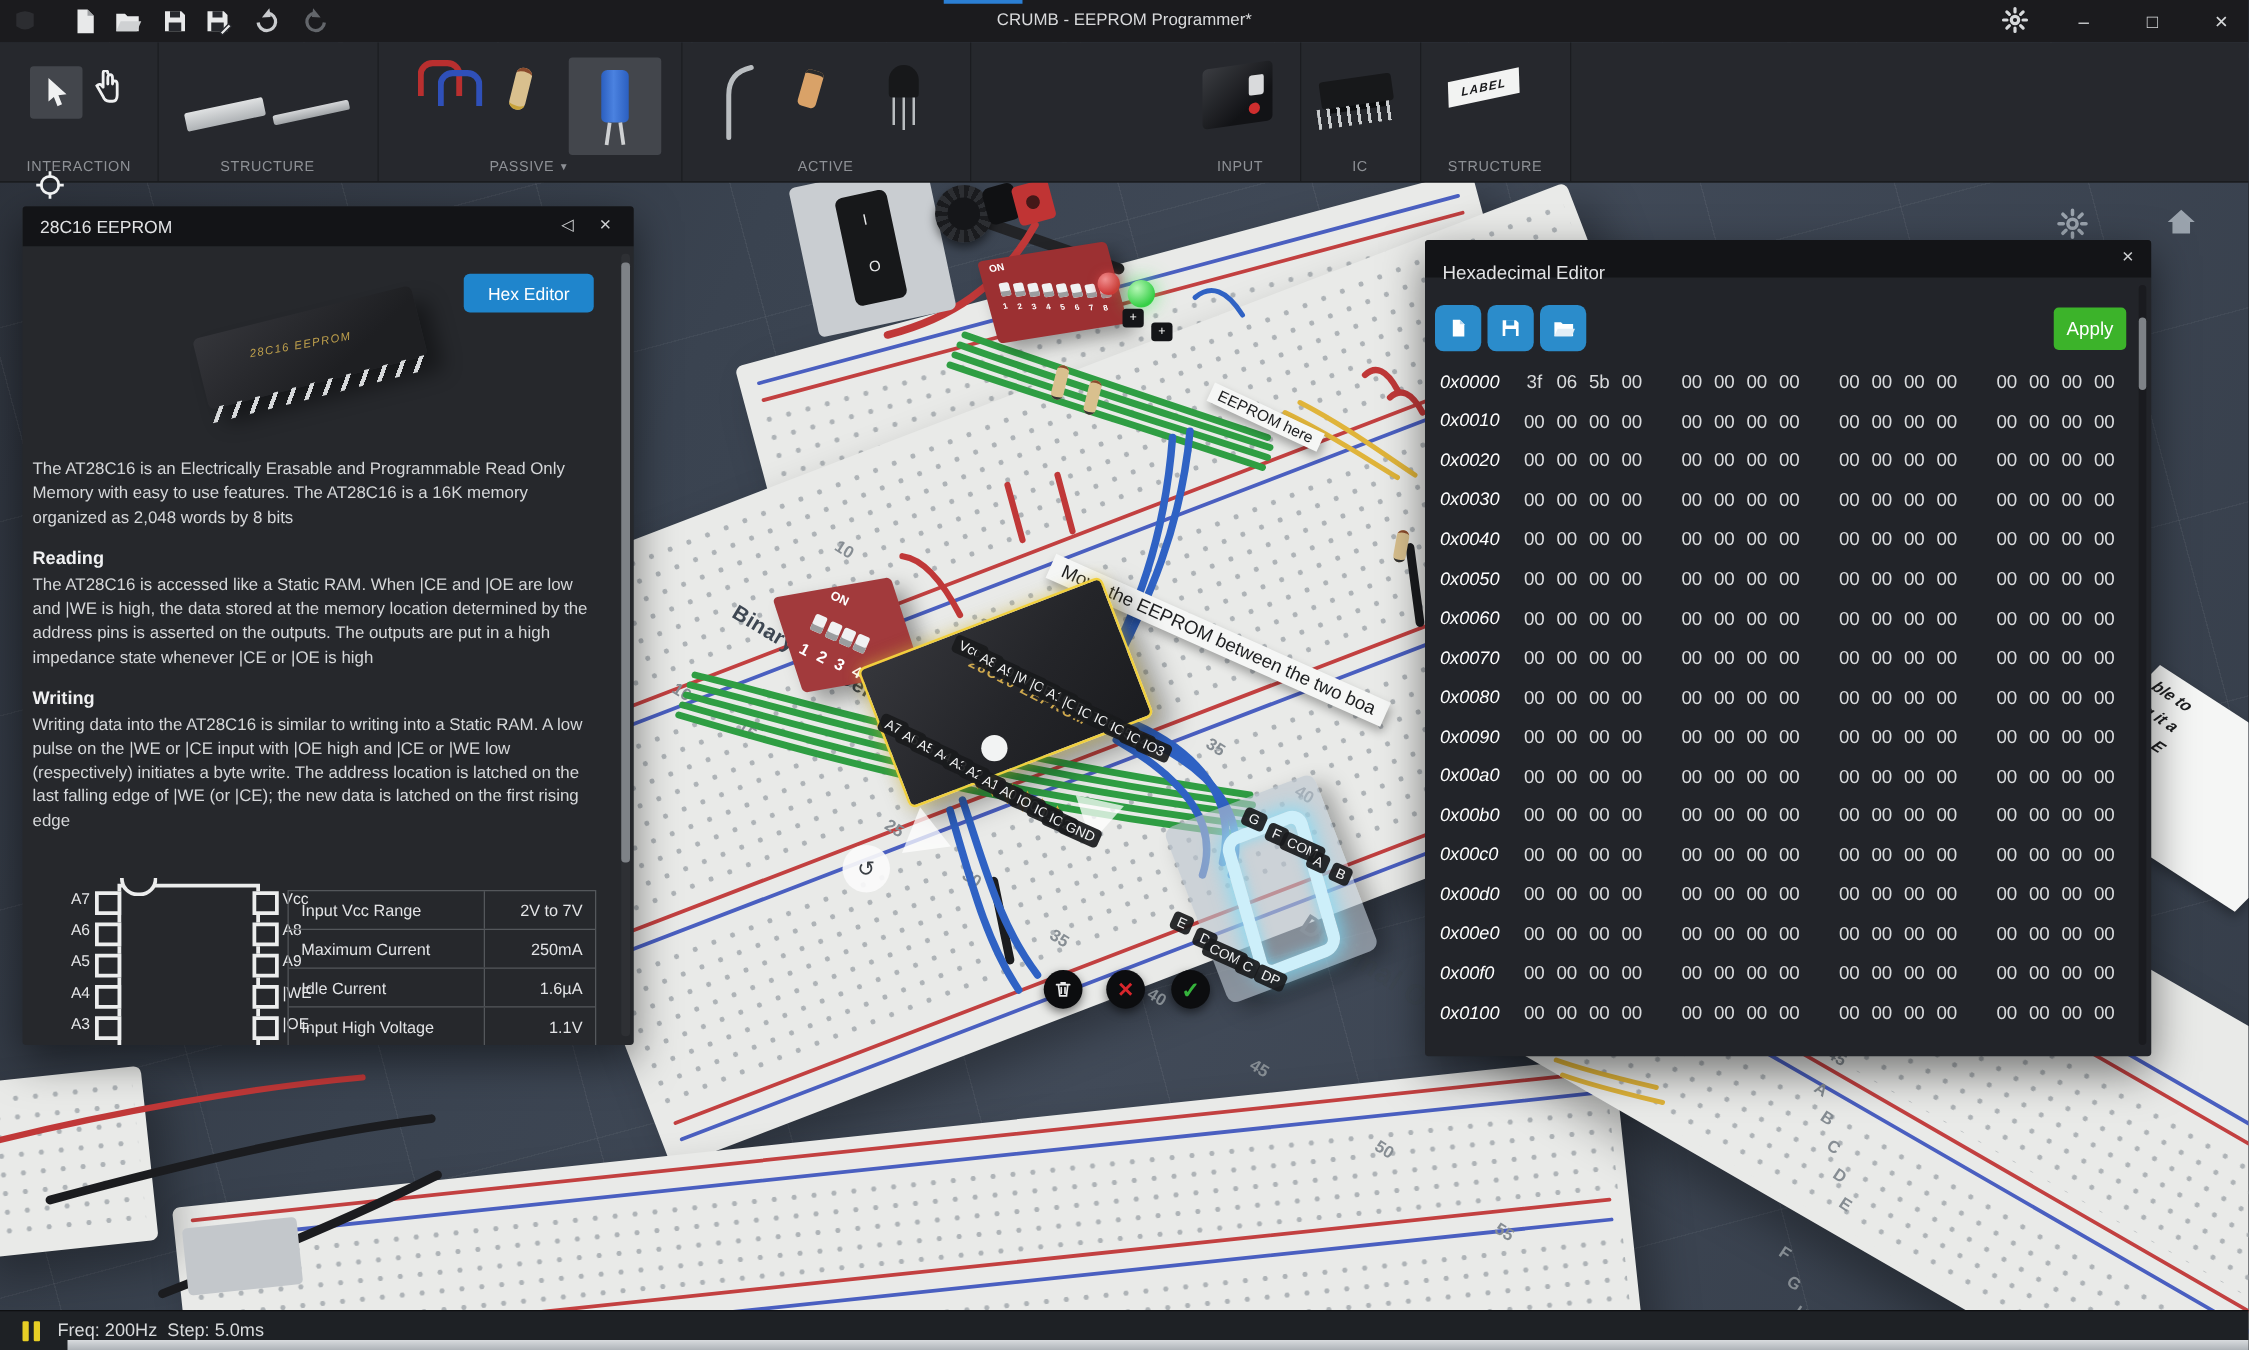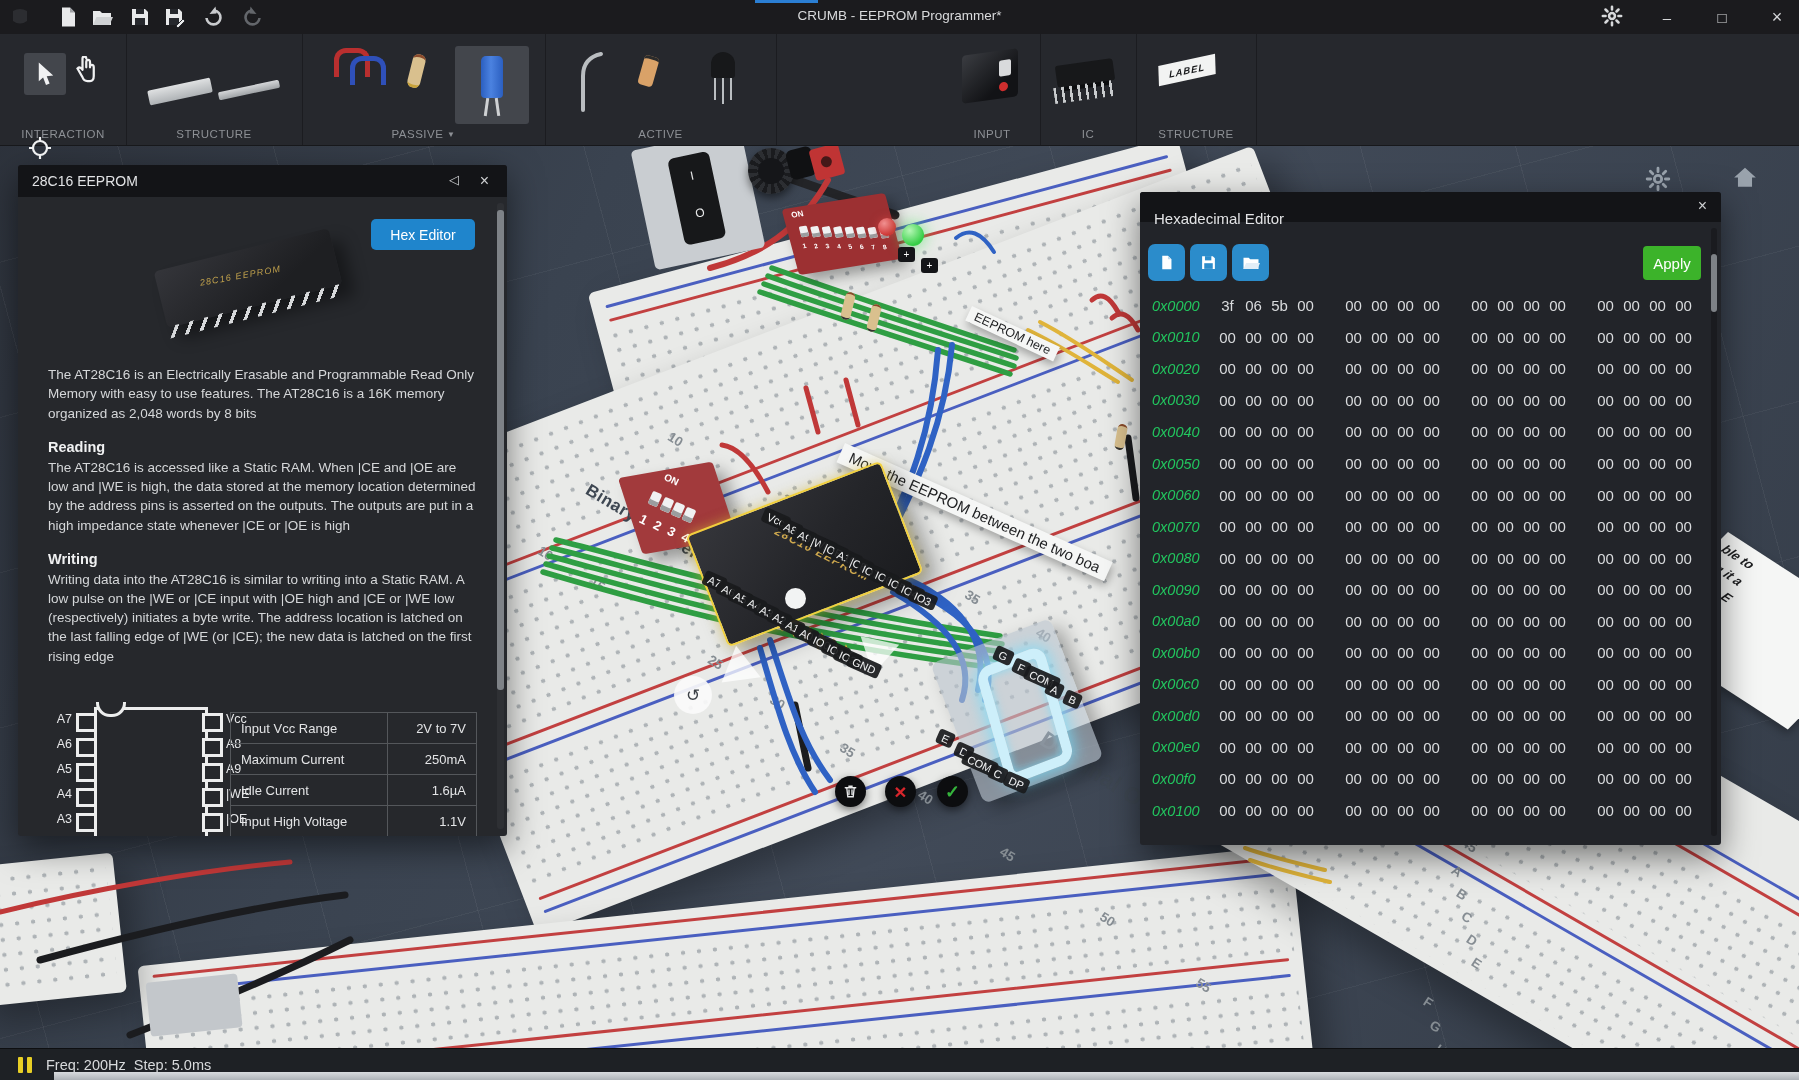--- a/index.html
+++ b/index.html
@@ -46,21 +46,21 @@
   .tsec .lbl{position:absolute;bottom:5px;left:0;right:0;text-align:center;color:#8d9095;
     font-size:11.5px;letter-spacing:.5px;white-space:nowrap;}
   .selbox{position:absolute;background:#43464c;border-radius:3px;}
   .chev{font-size:8px;color:#8d9095;vertical-align:1px;}
   
   .panel{position:absolute;background:#26282c;border-radius:3px;overflow:hidden;z-index:20;
     box-shadow:0 12px 34px rgba(0,0,0,.5);}
   .phead{position:absolute;left:0;top:0;right:0;height:32px;background:#131417;}
   .phead .ptitle{position:absolute;left:14px;top:8px;color:#e2e3e5;font-size:14px;}
   .phbtn{position:absolute;top:7px;color:#cfd1d3;font-size:15px;}
-  .infobody{position:absolute;left:30px;right:30px;top:200px;color:#d5d7d9;
+  .infobody{position:absolute;left:8px;right:30px;top:200px;color:#d5d7d9;
     font-size:13.5px;line-height:1.43;}
   .infobody h4{margin:14px 0 0 0;color:#f0f1f2;font-size:14.5px;}
   .infobody p{margin:0 0 0 0;}
   .hexedbtn{position:absolute;right:32px;top:54px;width:104px;height:31px;background:#1f85cc;
     border-radius:5px;color:#fff;font-size:14px;display:flex;align-items:center;justify-content:center;}
   .scrollv{position:absolute;border-radius:3px;background:#2e3034;}
   .thumbv{position:absolute;border-radius:3px;background:#7e8287;}
   
   .pinout{position:absolute;left:36px;top:538px;width:170px;height:200px;}
   .chiprect{position:absolute;left:40px;top:4px;width:108px;height:220px;border:3px solid #eceded;}
@@ -75,21 +75,21 @@
   .specname{width:146px;padding-left:10px;color:#e3e4e6;font-size:13px;border-right:1px solid #54575b;
     height:30px;display:flex;align-items:center;}
   .specval{flex:1;text-align:right;padding-right:10px;color:#e3e4e6;font-size:13px;}
   
   .hexbtn{position:absolute;width:37px;height:37px;border-radius:7px;background:#2b8ccb;
     display:flex;align-items:center;justify-content:center;}
   .applybtn{position:absolute;right:20px;top:54px;width:58px;height:34px;background:#3cb32a;
     border-radius:4px;color:#fff;font-size:15px;display:flex;align-items:center;justify-content:center;}
   .hexgrid{position:absolute;left:0;top:98px;right:0;}
   .hexrow{display:flex;align-items:center;height:31.55px;padding-left:12px;}
-  .addr{width:64px;color:#22c55e;font-size:14.5px;font-style:italic;}
+  .addr{width:64px;color:#ffffff;font-size:14.5px;font-style:italic;}
   .byte{width:23px;margin-right:3px;text-align:center;color:#d9dbdd;font-size:15px;}
   .byte.ge{margin-right:25px;}
   
   .statusbar{position:absolute;left:0;top:1048px;width:1799px;height:32px;background:#1e2125;
     border-top:1px solid #0e0f11;z-index:40;}
   .pausebar{position:absolute;top:8px;width:5px;height:16px;background:#e8cf25;border-radius:1px;}
   .stattext{position:absolute;left:46px;top:8px;color:#d8dadc;font-size:14.5px;white-space:pre;}
   .bottomstrip{position:absolute;left:54px;right:0;top:1072px;height:8px;
     background:linear-gradient(#d8dbde,#aeb3b8);z-index:45;}
 </style>

